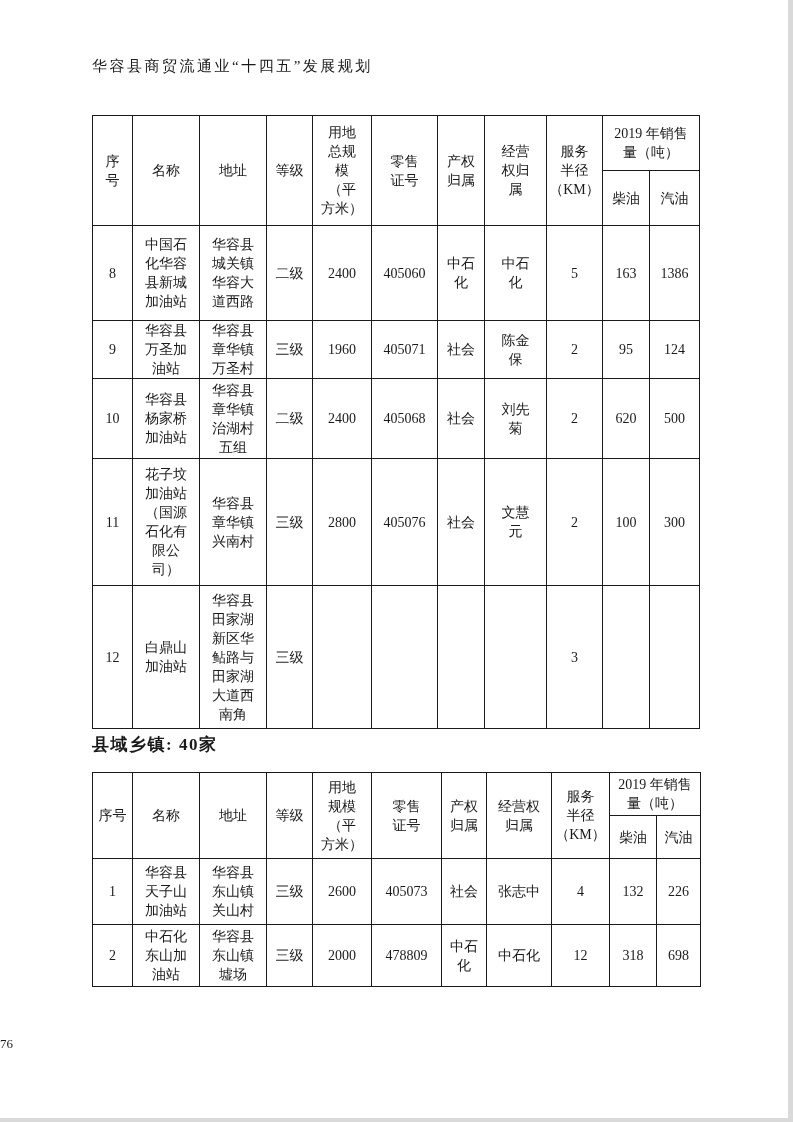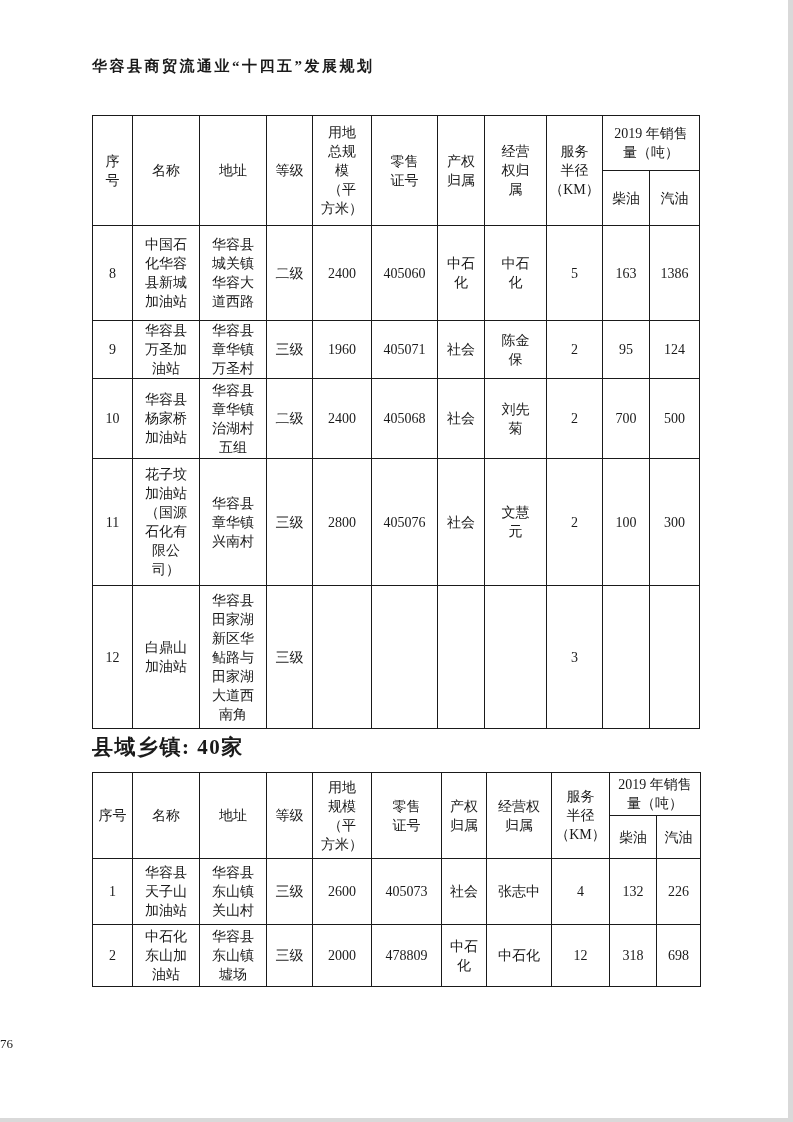--- a/index.html
+++ b/index.html
@@ -2,35 +2,35 @@
 <html><head>
 <meta charset="utf-8">
 <style>
   html,body { margin:0; padding:0; background:#ffffff; }
   .page {
     position:relative; width:793px; height:1122px; background:#ffffff;
     font-family:"Liberation Serif","DejaVu Serif",serif; color:#1a1a1a; overflow:hidden;
   }
   .doc-header {
     position:absolute; left:92px; top:57px;
-    font-size:15px; letter-spacing:2.5px; white-space:nowrap;font-weight:bold;
+    font-size:15px; letter-spacing:2.5px; white-space:nowrap;
   }
   table.tbl {
     position:absolute; left:92px; border-collapse:collapse; table-layout:fixed;
   }
   #t1 { top:115px; width:608px; }
   #t2 { top:772px; width:608px; }
   .tbl th, .tbl td {
     border:1px solid #1a1a1a; text-align:center; vertical-align:middle;
     font-weight:normal; font-size:14px; line-height:19px;
     white-space:pre-line; padding:0; overflow:hidden;
   }
   .section-heading {
     position:absolute; left:92px; top:733px;
-    font-size:21px; font-weight:bold; letter-spacing:1.5px;
+    font-size:17px; font-weight:bold; letter-spacing:1.5px;
   }
   .page-number {
     position:absolute; left:0; top:1036px; width:100%;
     text-align:left; font-size:13px;
   }
   .edge-right  { position:absolute; right:0; top:0; width:5px; height:100%; background:#d9d9d9; }
   .edge-bottom { position:absolute; left:0; bottom:0; width:100%; height:4px; background:#d9d9d9; }
 </style>
 </head>
 <body>
@@ -132,21 +132,21 @@
 章华镇
 治湖村
 五组</td>
         <td>二级</td>
         <td>2400</td>
         <td>405068</td>
         <td>社会</td>
         <td>刘先
 菊</td>
         <td>2</td>
-        <td>700</td>
+        <td>620</td>
         <td>500</td>
       </tr>
       <tr style="height:127px">
         <td>11</td>
         <td>花子坟
 加油站
 （国源
 石化有
 限公
 司）</td>

